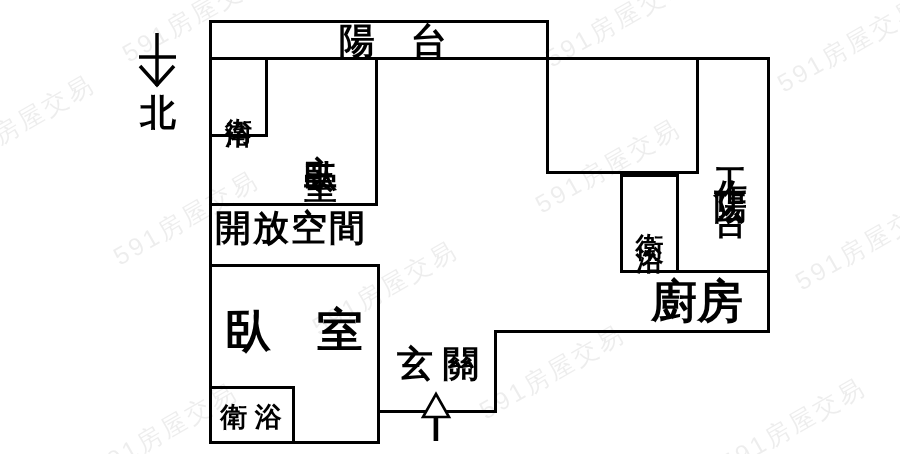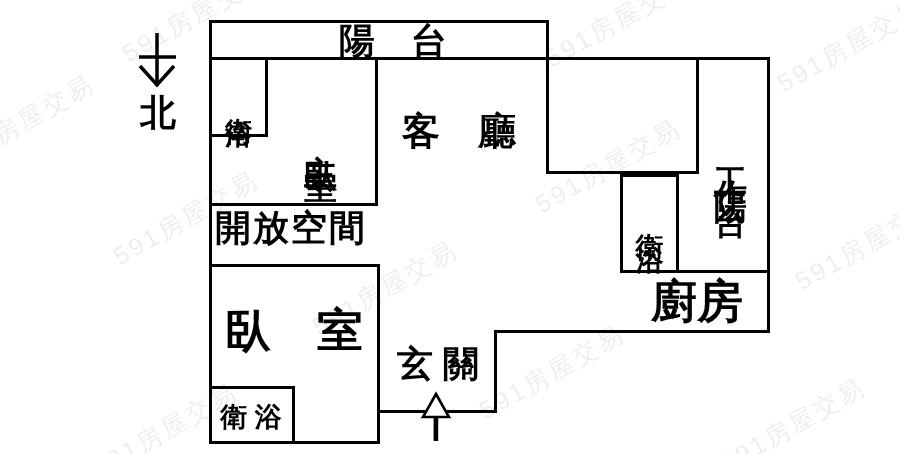--- a/index.html
+++ b/index.html
@@ -63,21 +63,20 @@
     <g>
       <polygon points="436,394 449,417 423,417" fill="#ffffff" stroke="#000" stroke-width="2.6"></polygon>
       <rect x="433.6" y="416" width="4.6" height="25" fill="#000"></rect>
     </g>
   </svg>
 
   <div class="lbl" style="left:158px;top:113px;font-size:36px;">北</div>
   <div class="lbl" style="left:377px;top:41px;font-size:36px;margin-left:16px;">陽　台</div>
   <div class="lbl vlbl" style="left:238px;top:99px;font-size:27px;letter-spacing:3px;">衛浴</div>
   <div class="lbl vlbl" style="left:321px;top:138px;font-size:33px;letter-spacing:7px;">主臥室</div>
-  <div class="lbl" style="left:459px;top:131px;font-size:38px;">客　廳</div>
   <div class="lbl vlbl" style="left:731px;top:166px;font-size:33px;letter-spacing:12px;">工作陽台</div>
   <div class="lbl vlbl" style="left:649px;top:223px;font-size:28px;letter-spacing:13px;">衛浴</div>
   <div class="lbl" style="left:291px;top:231px;font-size:36px;letter-spacing:2px;font-family:Liberation Mono, monospace;">開放空間</div>
   <div class="lbl" style="left:294px;top:330px;font-size:46px;">臥　室</div>
   <div class="lbl" style="left:697px;top:301px;font-size:46px;">廚房</div>
   <div class="lbl" style="left:438px;top:364px;font-size:36px;">玄 關</div>
   <div class="lbl" style="left:251px;top:417px;font-size:27px;">衛 浴</div>
 
   <div class="wm" style="left:195px;top:15px;">591房屋交易</div>
   <div class="wm" style="left:618px;top:20px;">591房屋交易</div>

